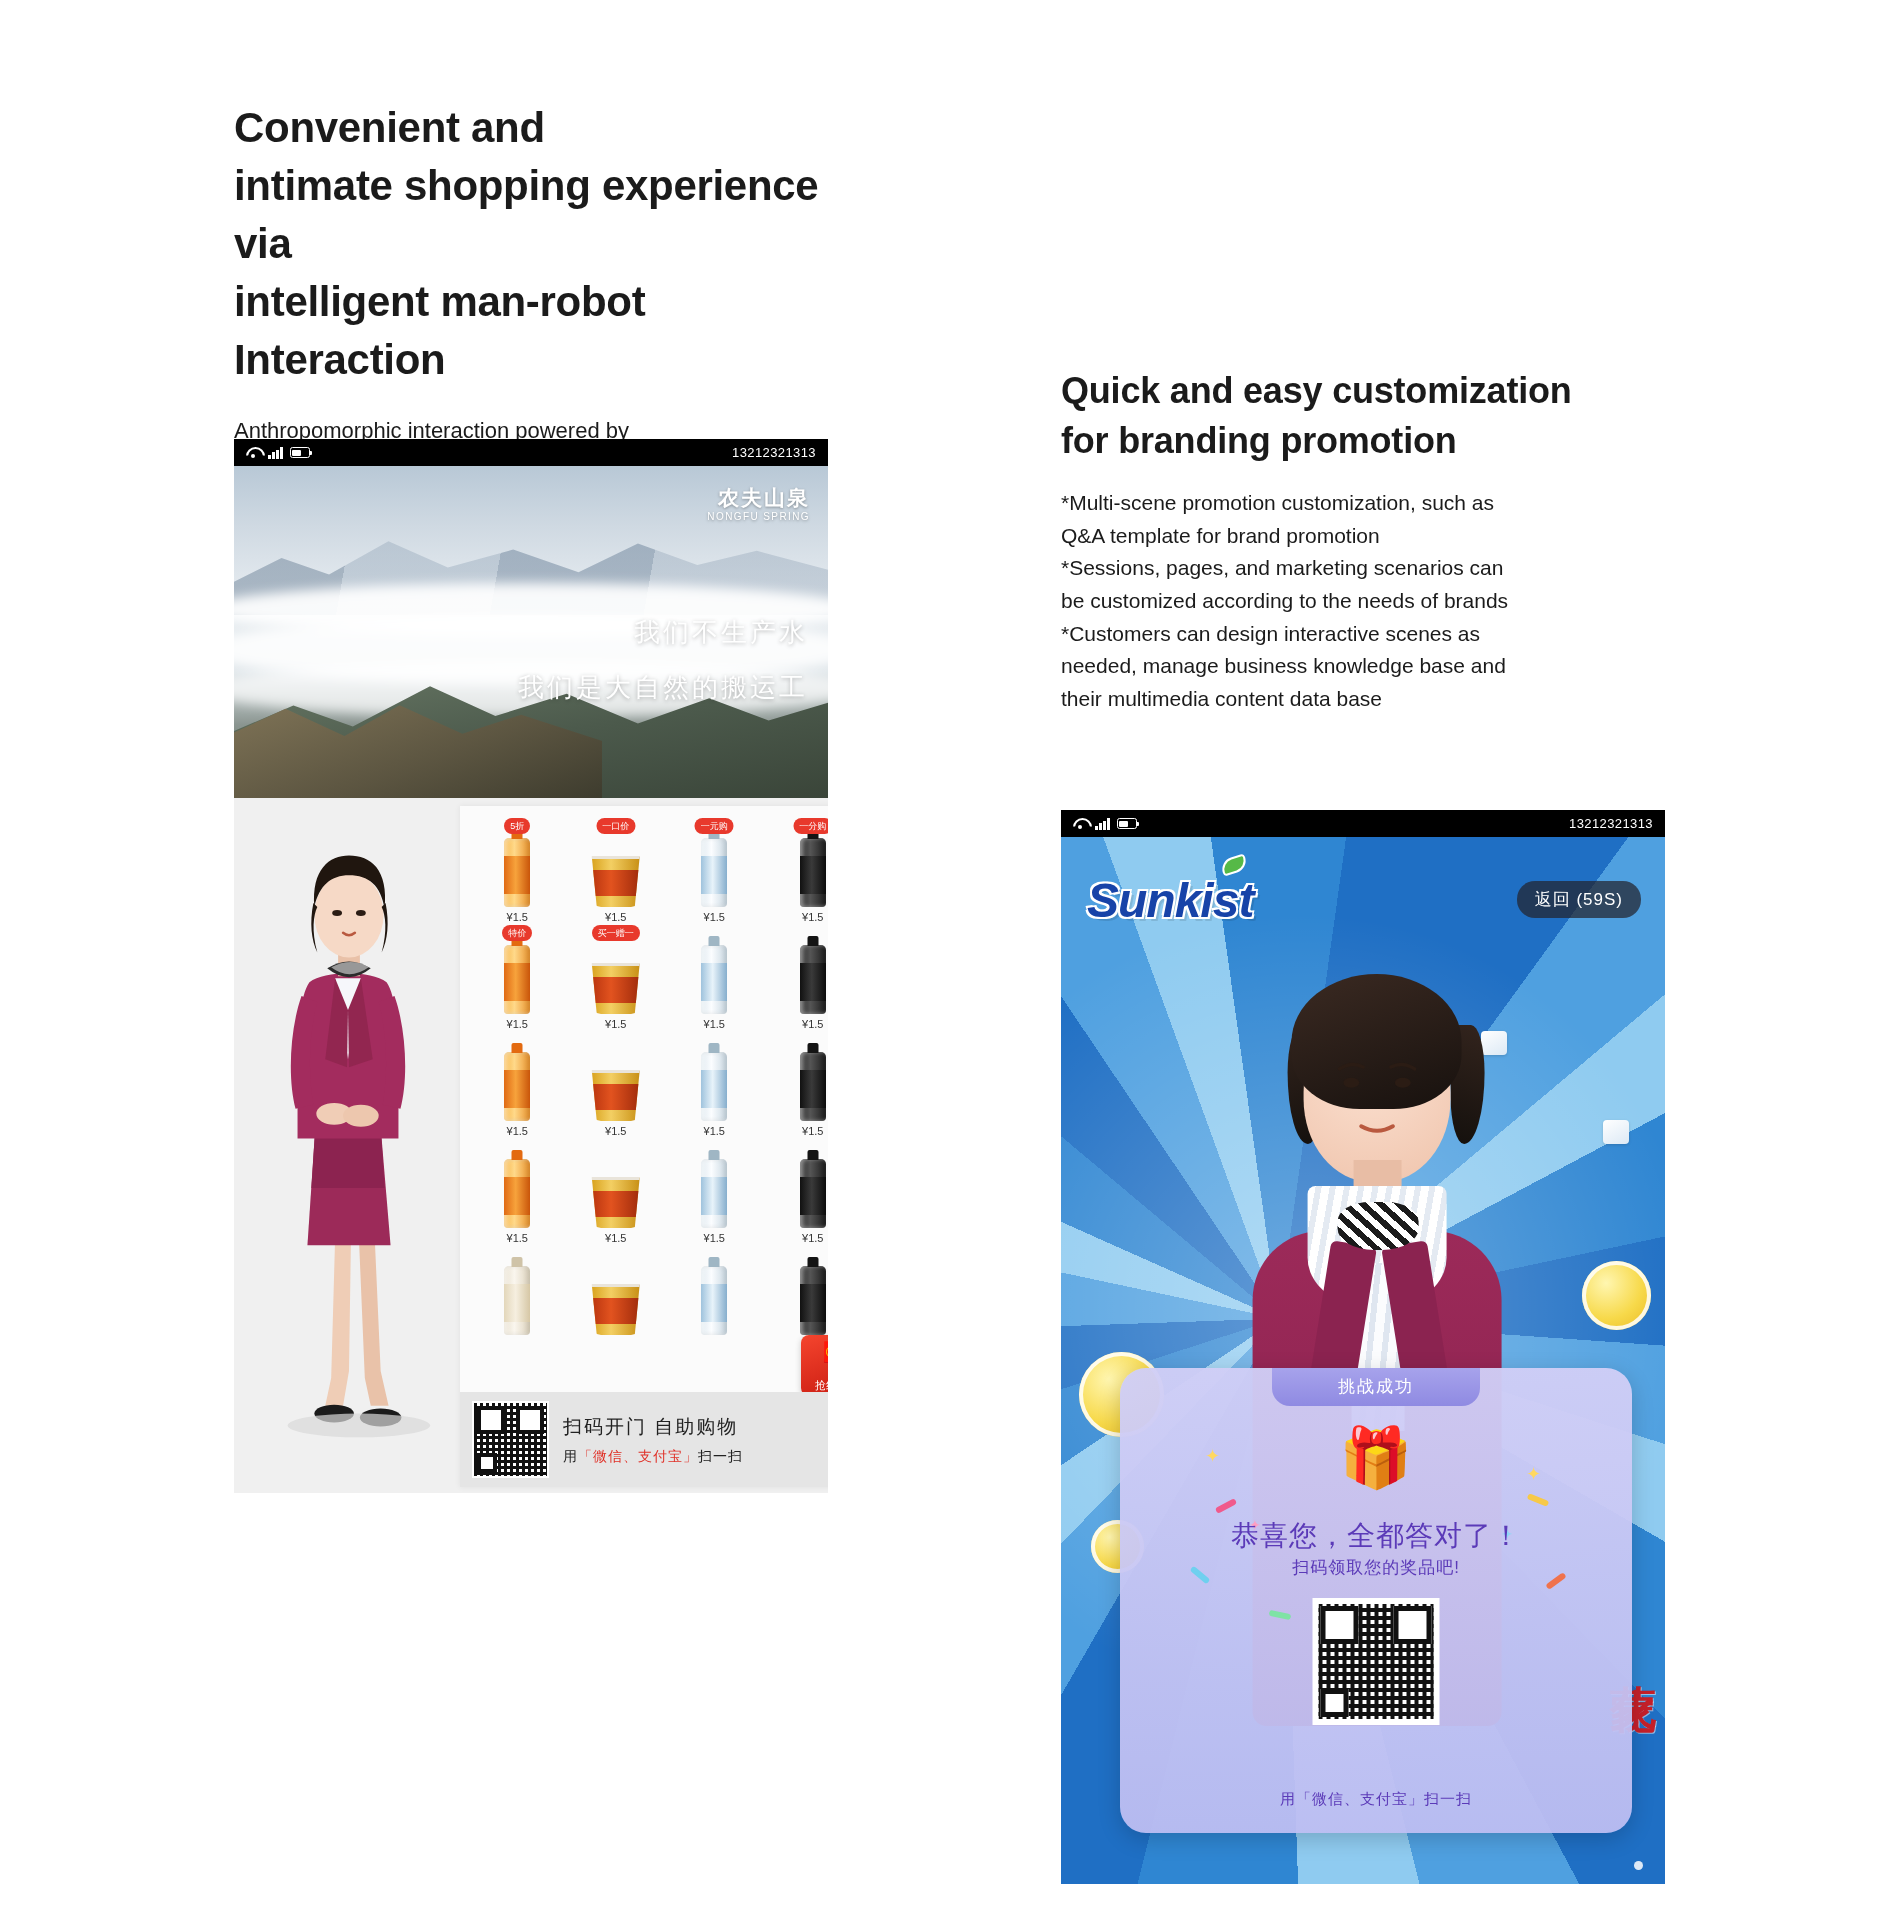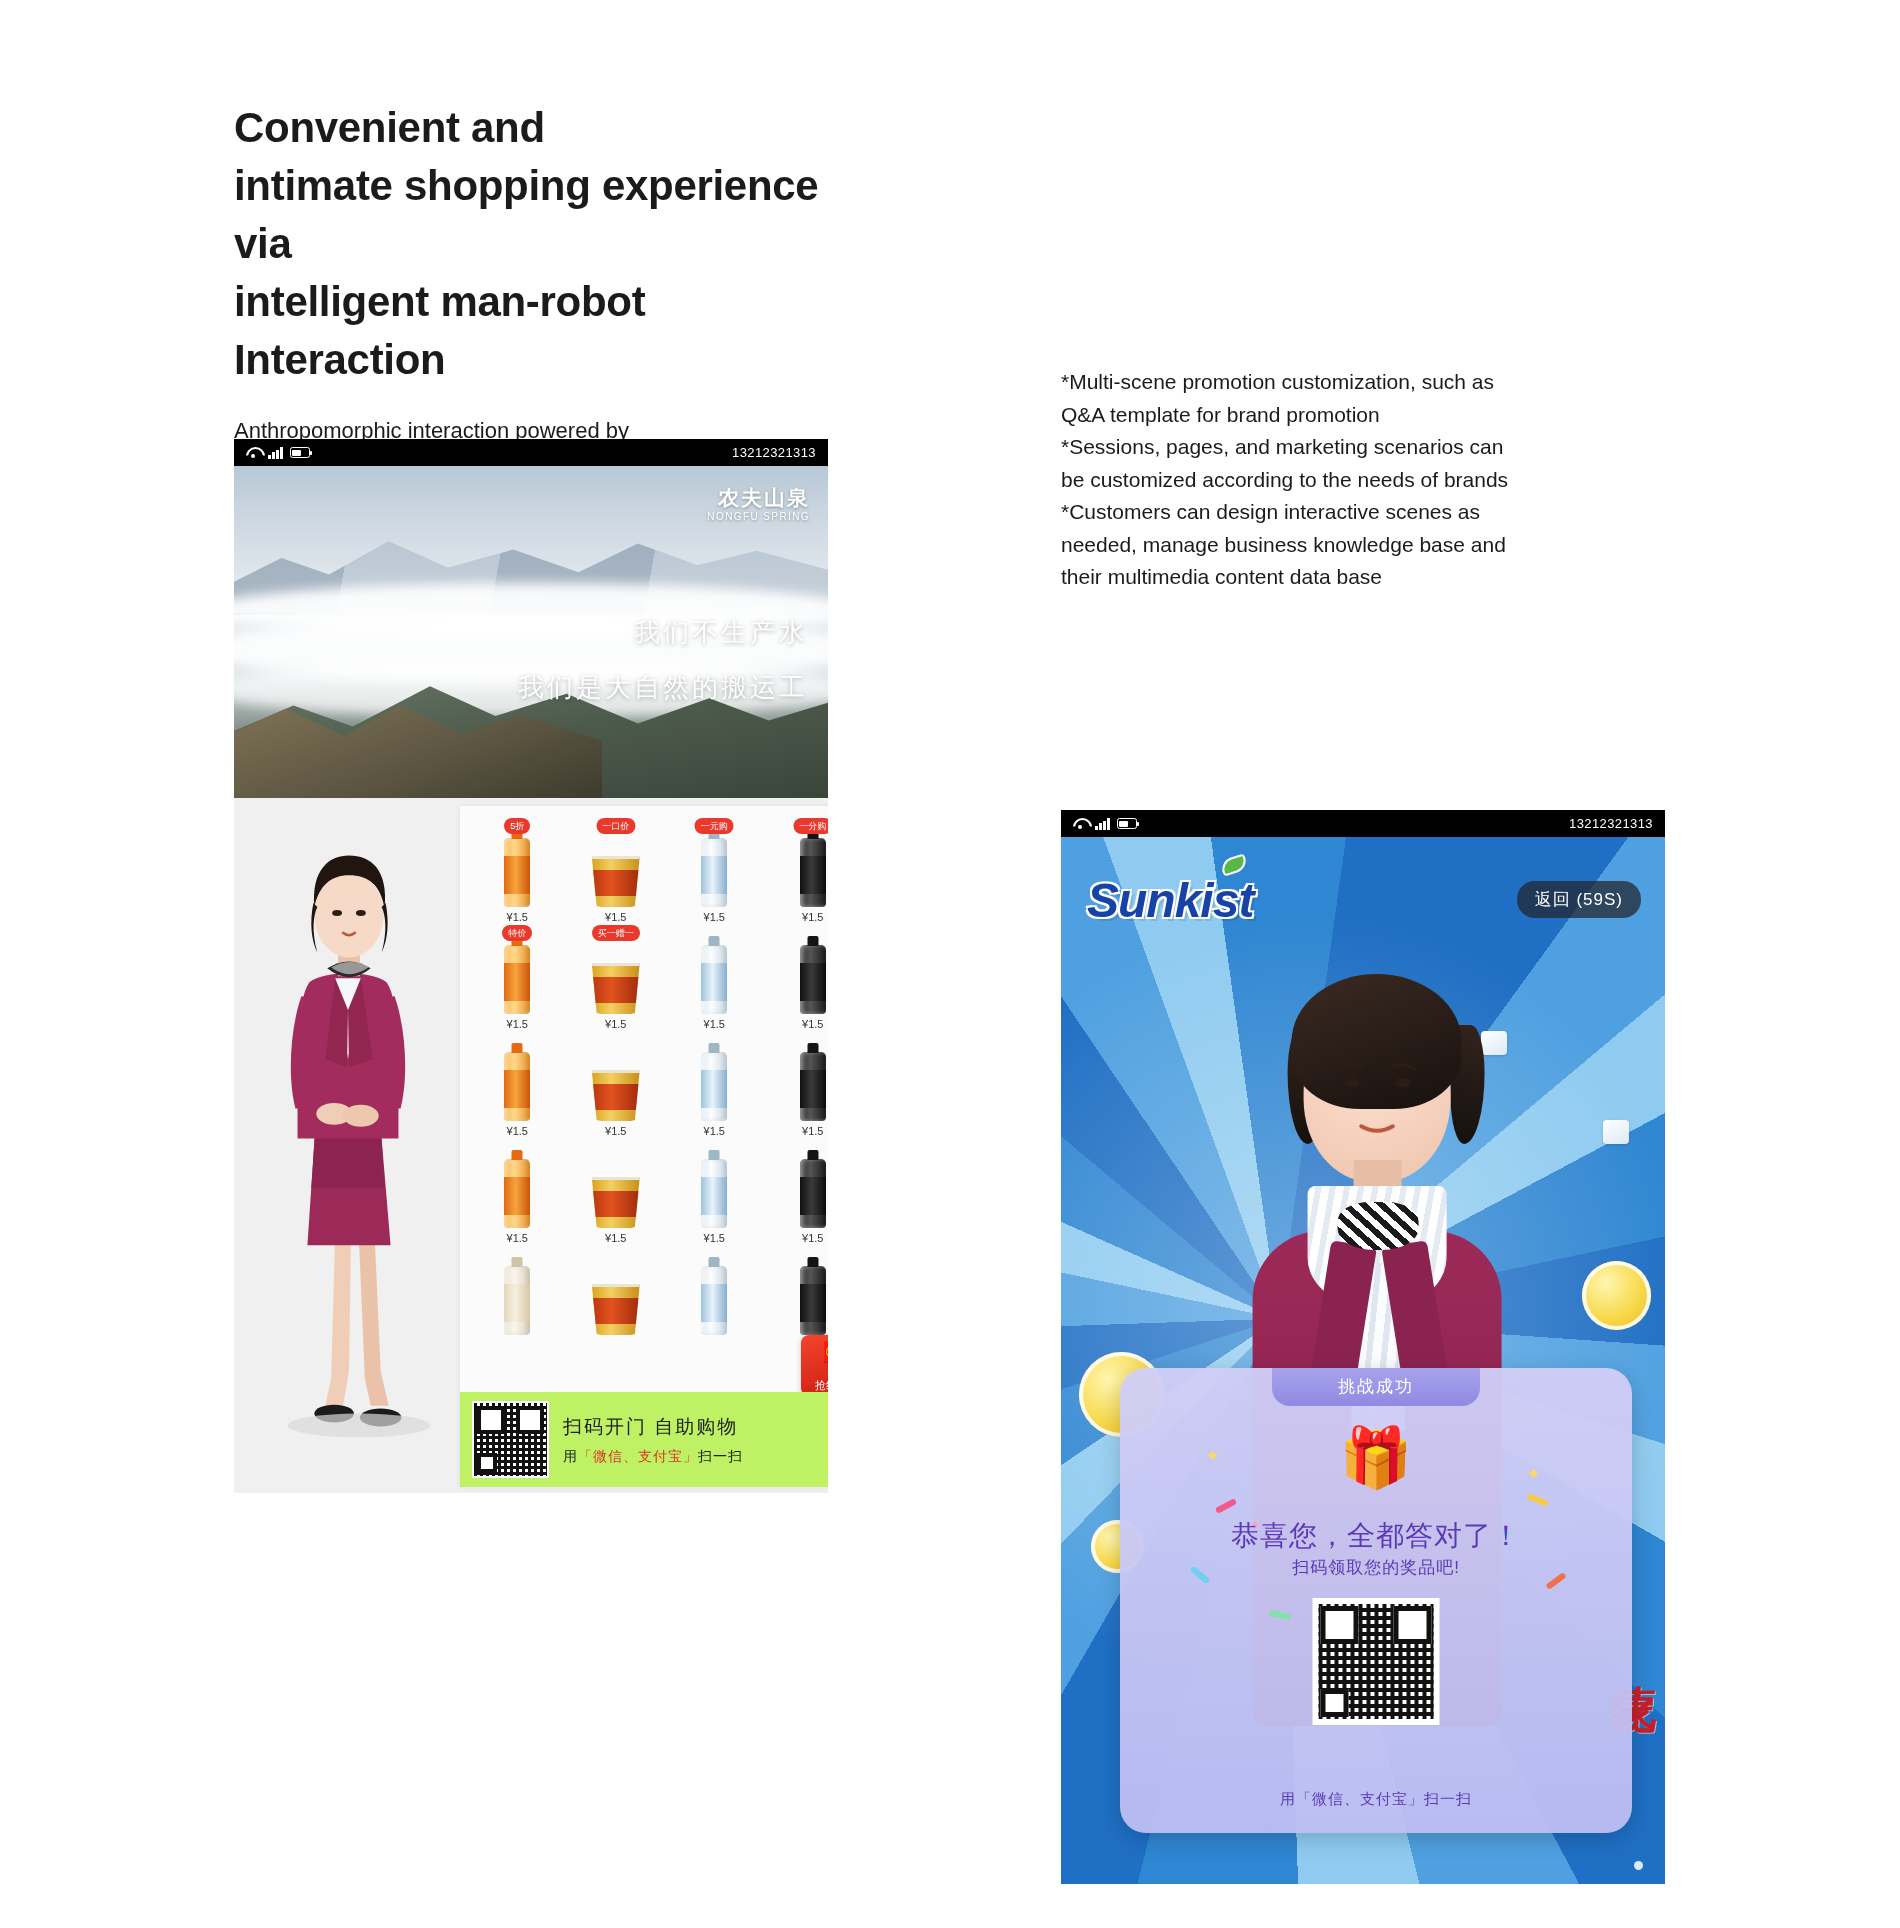--- a/index.html
+++ b/index.html
@@ -212,21 +212,21 @@
   }
   .scrollbar {
     position: absolute; right: 3px; top: 22px; width: 3px; height: 89px;
     background: #d2d2d2; border-radius: 2px;
   }
 
   .footer1 {
     position: absolute; left: 0; right: 0; bottom: 0;
     height: 95px; padding: 8px 12px;
     display: flex; align-items: center; gap: 14px;
-    background: #bef264;
+    background: #e5e5e5;
   }
   .qr {
     width: 77px; height: 77px; flex: 0 0 77px;
     background-color: #fff;
     background-image:
       repeating-linear-gradient(90deg, #111 0 3px, transparent 3px 6px),
       repeating-linear-gradient(0deg, #111 0 3px, transparent 3px 6px);
     background-size: 6px 6px, 6px 6px;
     border: 2px solid #fff;
     position: relative;
@@ -716,20 +716,22 @@
           <div class="footer-l2">
             <span>用</span><span class="hi">「微信、支付宝」</span><span>扫一扫</span>
           </div>
         </div>
       </div>
     </div>
   </div>
 </div>
 
 <div class="right-col">
+  <h2 class="headline2">Quick and easy customization
+for branding promotion</h2>
   <p class="body2">*Multi-scene promotion customization, such as
 Q&amp;A template for brand promotion
 *Sessions, pages, and marketing scenarios can
 be customized according to the needs of brands
 *Customers can design interactive scenes as
 needed, manage business knowledge base and
 their multimedia content data base</p>
 </div>
 
 <div class="phone2">

